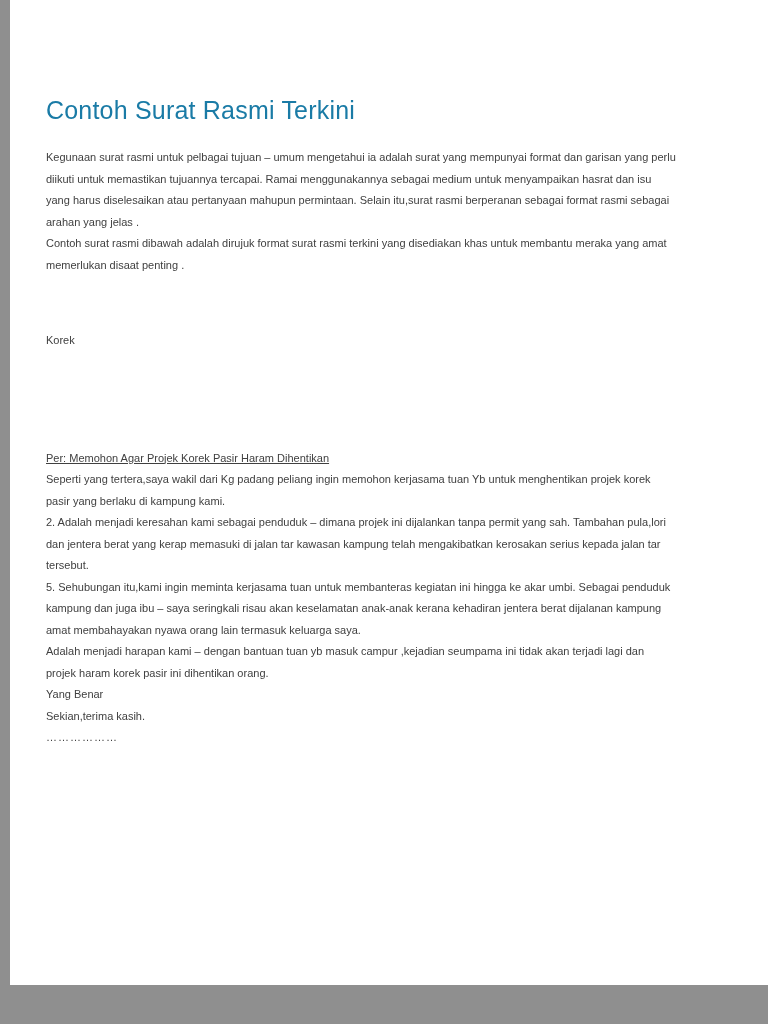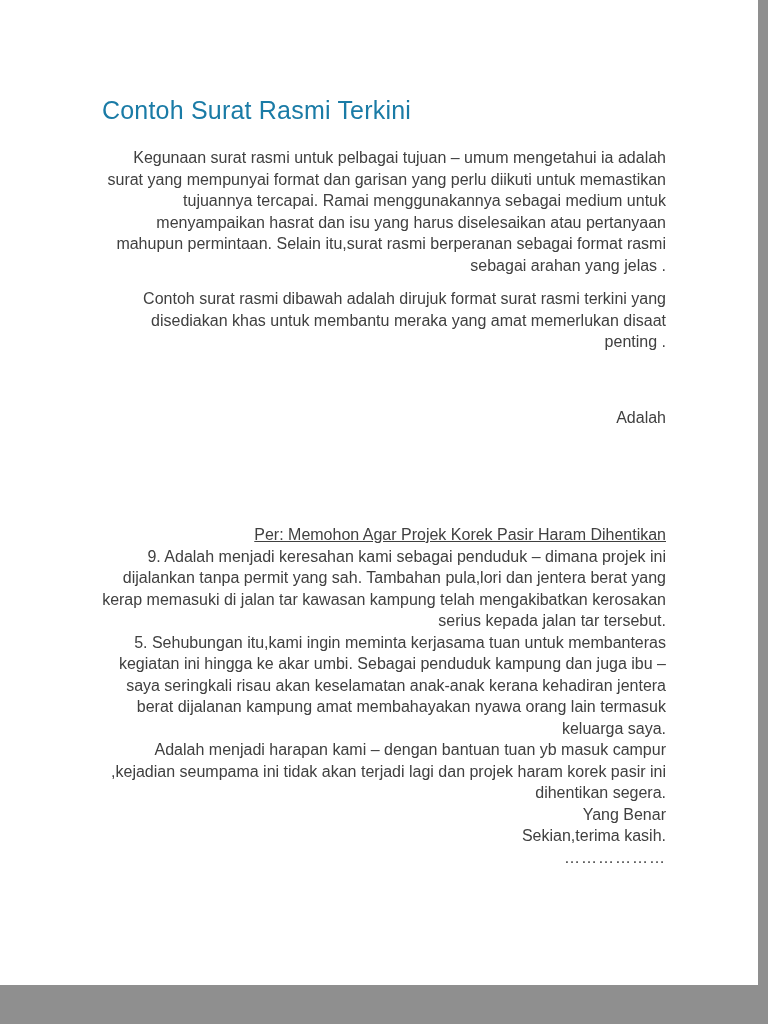--- a/index.html
+++ b/index.html
@@ -9,46 +9,45 @@
   body {
     width: 768px;
     height: 1024px;
     background: #8f8f8f; 
     font-family: "Liberation Sans", sans-serif;
     overflow: hidden;
     position: relative;
   }
   .doc-page {
     position: absolute;
-    left: 0;
+    left: 10px;
     top: 0;
     width: 758px;
     height: 985px;
     background: #ffffff; 
     box-sizing: border-box;
-    padding: 96px 92px 0 102px;
+    padding: 96px 92px 0 36px;
   }
   .doc-title {
     color: #1a7ba6; 
     font-size: 25px;
     font-weight: 400;
     margin: 0 0 22px 0;
     letter-spacing: 0.2px;
   }
   .body-text {
     color: #404040; 
-    font-size: 16px;
+    font-size: 11px;
     line-height: 21.5px;
-    text-align: right;
   }
   .intro-para {
     margin: 0;
   }
   .intro-para + .intro-para {
-    margin-top: 12px;
+    margin-top: 0;
   }
   .alamat {
     margin-top: 54px;
     margin-bottom: 0;
   }
   .letter-subject {
     margin-top: 96px;
     margin-bottom: 0;
     text-decoration: underline;
   }
@@ -65,30 +64,31 @@
 <div class="doc-page">
 
   <h1 class="doc-title">Contoh Surat Rasmi Terkini</h1>
 
   <div class="body-text">
 
     <p class="intro-para">Kegunaan surat rasmi untuk pelbagai tujuan – umum mengetahui ia adalah surat yang mempunyai format dan garisan yang perlu diikuti untuk memastikan tujuannya tercapai. Ramai menggunakannya sebagai medium untuk menyampaikan hasrat dan isu yang harus diselesaikan atau pertanyaan mahupun permintaan. Selain itu,surat rasmi berperanan sebagai format rasmi sebagai arahan yang jelas .</p>
 
     <p class="intro-para">Contoh surat rasmi dibawah adalah dirujuk format surat rasmi terkini yang disediakan khas untuk membantu meraka yang amat memerlukan disaat penting .</p>
 
-    <p class="alamat">Adalah</p>
+    <p class="alamat">Korek</p>
 
     <p class="letter-subject">Per: Memohon Agar Projek Korek Pasir Haram Dihentikan</p>
 
+    <p class="letter-para">Seperti yang tertera,saya wakil dari Kg padang peliang ingin memohon kerjasama tuan Yb untuk menghentikan projek korek pasir yang berlaku di kampung kami.</p>
 
-    <p class="letter-para">9. Adalah menjadi keresahan kami sebagai penduduk – dimana projek ini dijalankan tanpa permit yang sah. Tambahan pula,lori dan jentera berat yang kerap memasuki di jalan tar kawasan kampung telah mengakibatkan kerosakan serius kepada jalan tar tersebut.</p>
+    <p class="letter-para">2. Adalah menjadi keresahan kami sebagai penduduk – dimana projek ini dijalankan tanpa permit yang sah. Tambahan pula,lori dan jentera berat yang kerap memasuki di jalan tar kawasan kampung telah mengakibatkan kerosakan serius kepada jalan tar tersebut.</p>
 
     <p class="letter-para">5. Sehubungan itu,kami ingin meminta kerjasama tuan untuk membanteras kegiatan ini hingga ke akar umbi. Sebagai penduduk kampung dan juga ibu – saya seringkali risau akan keselamatan anak-anak kerana kehadiran jentera berat dijalanan kampung amat membahayakan nyawa orang lain termasuk keluarga saya.</p>
 
-    <p class="letter-para">Adalah menjadi harapan kami – dengan bantuan tuan yb masuk campur ,kejadian seumpama ini tidak akan terjadi lagi dan projek haram korek pasir ini dihentikan segera.</p>
+    <p class="letter-para">Adalah menjadi harapan kami – dengan bantuan tuan yb masuk campur ,kejadian seumpama ini tidak akan terjadi lagi dan projek haram korek pasir ini dihentikan orang.</p>
 
     <p class="letter-para">Yang Benar</p>
 
     <p class="letter-para">Sekian,terima kasih.</p>
 
     <p class="letter-para dots-line">………………</p>
 
   </div>
 </div>
 

